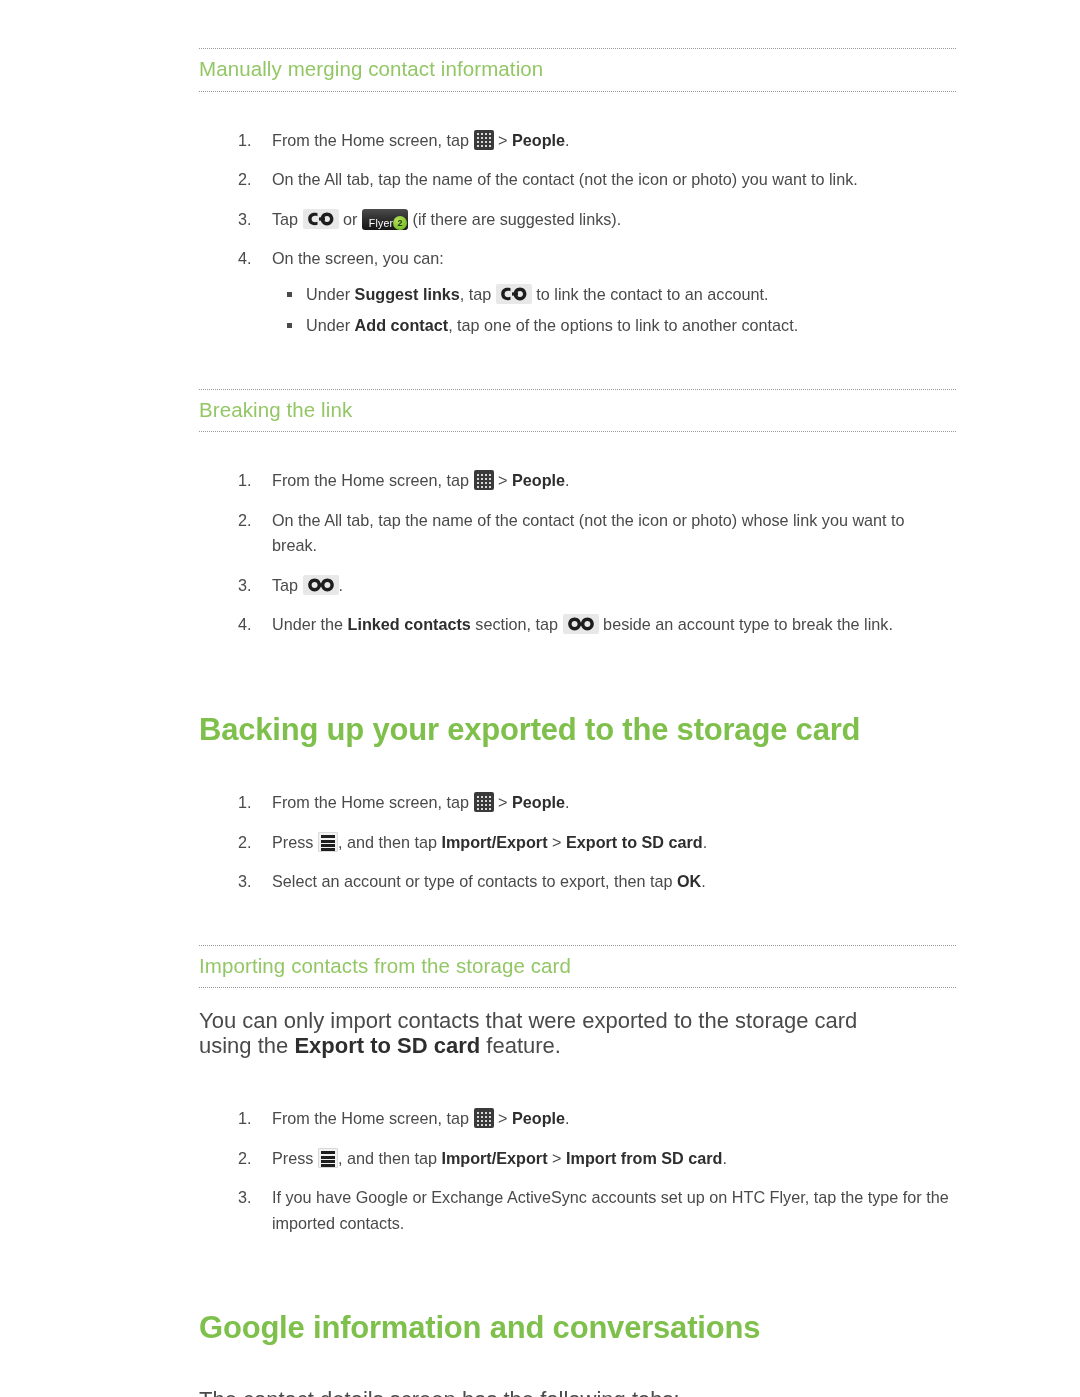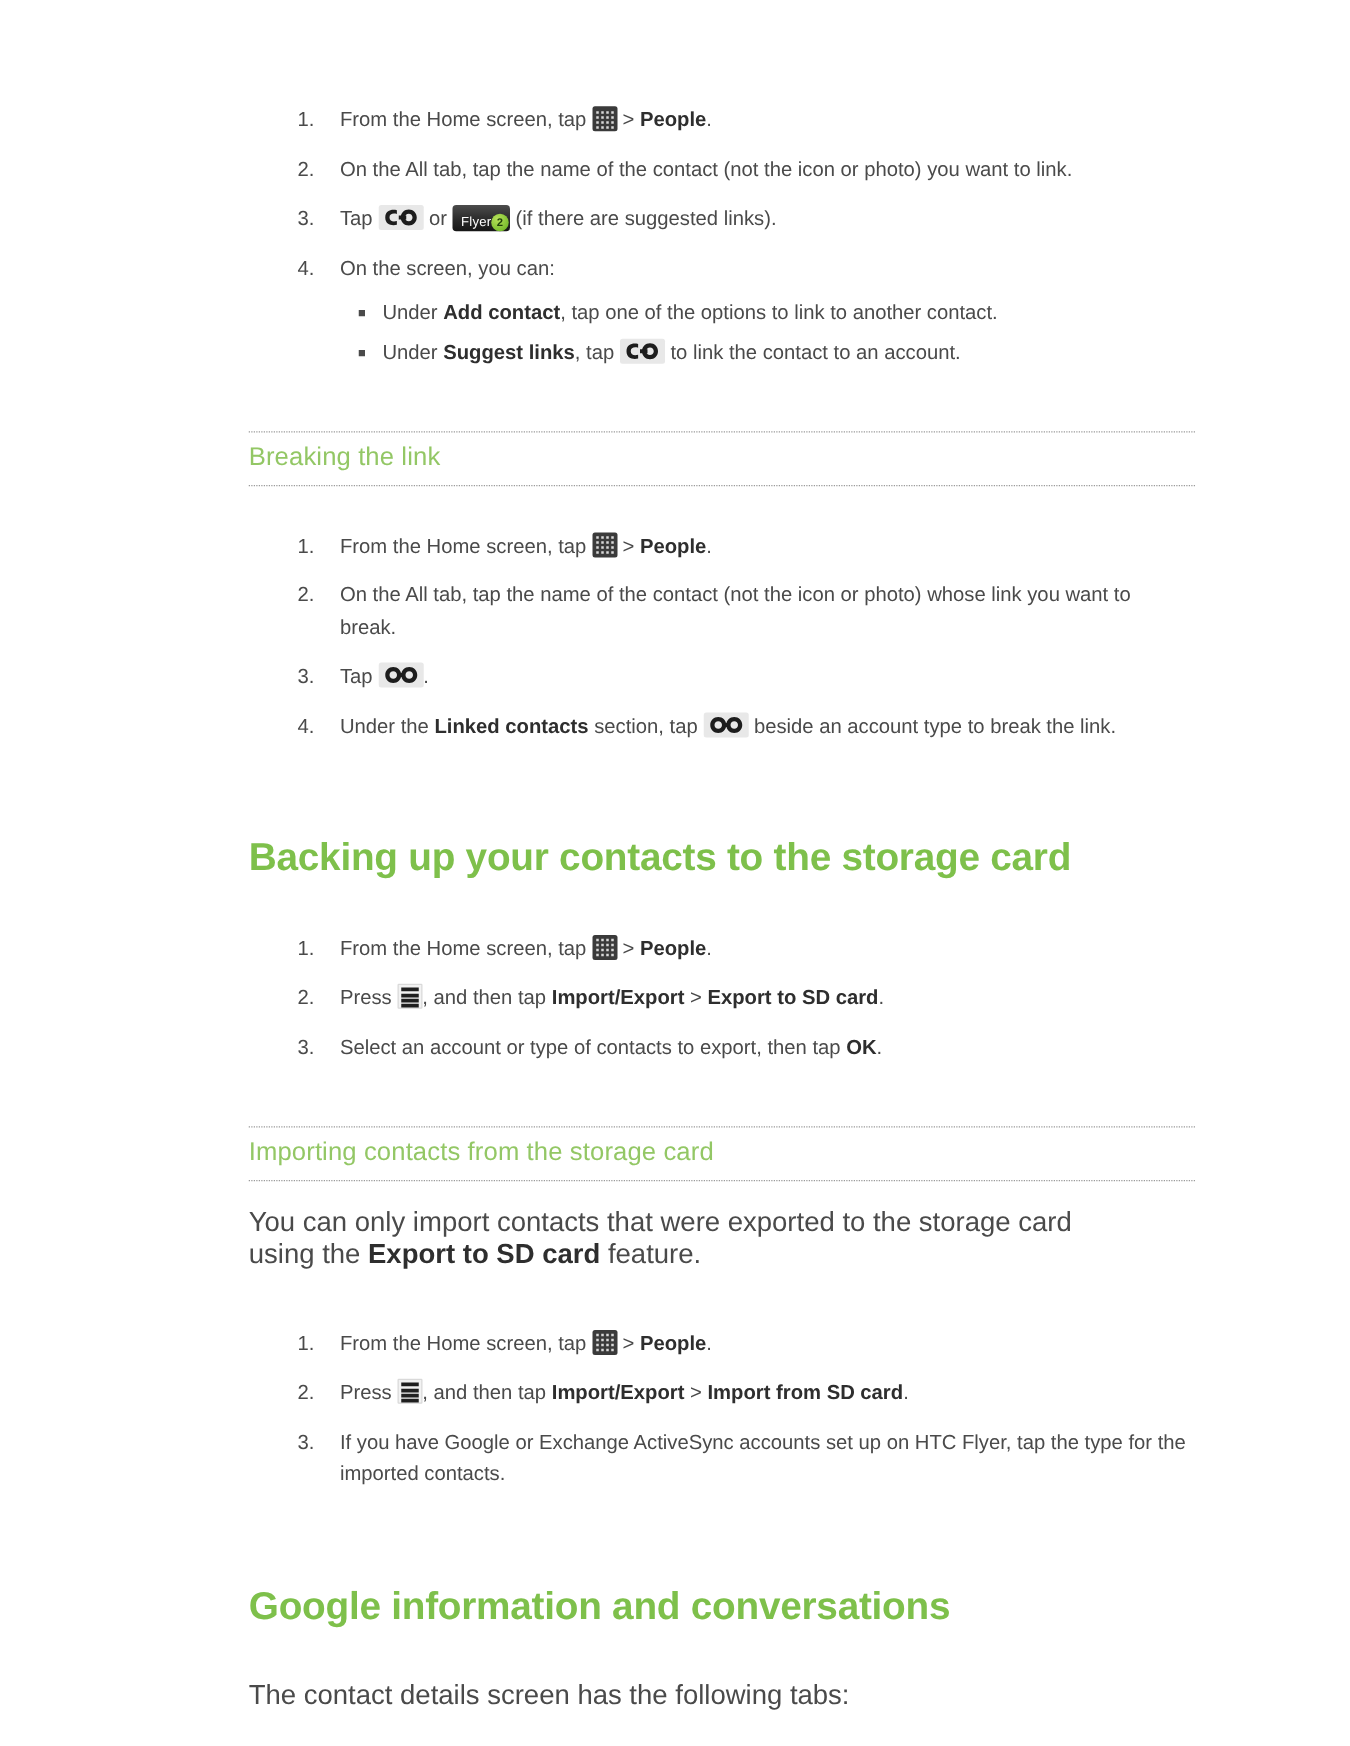--- a/index.html
+++ b/index.html
@@ -203,57 +203,58 @@
   .gap-sec       { height: 34px; }
   .gap-p         { height: 14px; }
 </style>
 </head>
 <body>
 
 <div class="page">
 
 
   <div id="content">
+      <h2 class="h2">Manually merging contact information</h2>
       <div class="blk-after-h2"></div>
       <ol class="steps">
         <li><span><span>From the Home screen, tap </span><span class="ic ic-apps"><i style="left: 3.5px; top: 3.5px;"></i><i style="left: 7.5px; top: 3.5px;"></i><i style="left: 11.5px; top: 3.5px;"></i><i style="left: 15.5px; top: 3.5px;"></i><i style="left: 3.5px; top: 7.5px;"></i><i style="left: 7.5px; top: 7.5px;"></i><i style="left: 11.5px; top: 7.5px;"></i><i style="left: 15.5px; top: 7.5px;"></i><i style="left: 3.5px; top: 11.5px;"></i><i style="left: 7.5px; top: 11.5px;"></i><i style="left: 11.5px; top: 11.5px;"></i><i style="left: 15.5px; top: 11.5px;"></i><i style="left: 3.5px; top: 15.5px;"></i><i style="left: 7.5px; top: 15.5px;"></i><i style="left: 11.5px; top: 15.5px;"></i><i style="left: 15.5px; top: 15.5px;"></i></span><span> &gt; </span><b>People</b><span>.</span></span></li>
         <li><span><span>On the All tab, tap the name of the contact (not the icon or photo) you want to link.</span></span></li>
         <li><span><span>Tap </span><span class="ic ic-chain"><svg width="30" height="16" viewBox="0 0 30 16">
                 <path d="M11.5 2.2 C7.4 1.2 2.2 2.3 2.2 8 C2.2 13.7 7.4 14.8 11.5 13.8 L11.5 10.8 C8.6 11.6 5.6 11.1 5.6 8 C5.6 4.9 8.6 4.4 11.5 5.2 Z" fill="#1d1d1d"></path>
                 <path d="M21 1.6 C17.4 1.6 14.6 4.4 14.6 8 C14.6 11.6 17.4 14.4 21 14.4 C24.6 14.4 27.4 11.6 27.4 8 C27.4 4.4 24.6 1.6 21 1.6 Z M21 5 C22.7 5 24 6.3 24 8 C24 9.7 22.7 11 21 11 C19.3 11 18 9.7 18 8 C18 6.3 19.3 5 21 5 Z" fill="#1d1d1d"></path>
                 <path d="M13.0 6.4 L19.0 6.4 L19.0 9.6 L13.0 9.6 Z" fill="#1d1d1d"></path>
               </svg></span><span> or </span><span class="ic ic-linkbtn"><span class="lbl">Flyer</span><span class="badge">2</span></span><span> (if there are suggested links).</span></span></li>
         <li><span><span>On the screen, you can:</span></span><ul class="subbul">
-            <li><span>Under </span><b>Add contact</b><span>, tap one of the options to link to another contact.</span></li>
             <li><span>Under </span><b>Suggest links</b><span>, tap </span><span class="ic ic-chain"><svg width="30" height="16" viewBox="0 0 30 16">
                   <path d="M11.5 2.2 C7.4 1.2 2.2 2.3 2.2 8 C2.2 13.7 7.4 14.8 11.5 13.8 L11.5 10.8 C8.6 11.6 5.6 11.1 5.6 8 C5.6 4.9 8.6 4.4 11.5 5.2 Z" fill="#1d1d1d"></path>
                   <path d="M21 1.6 C17.4 1.6 14.6 4.4 14.6 8 C14.6 11.6 17.4 14.4 21 14.4 C24.6 14.4 27.4 11.6 27.4 8 C27.4 4.4 24.6 1.6 21 1.6 Z M21 5 C22.7 5 24 6.3 24 8 C24 9.7 22.7 11 21 11 C19.3 11 18 9.7 18 8 C18 6.3 19.3 5 21 5 Z" fill="#1d1d1d"></path>
                   <path d="M13.0 6.4 L19.0 6.4 L19.0 9.6 L13.0 9.6 Z" fill="#1d1d1d"></path>
                 </svg></span><span> to link the contact to an account.</span></li>
+            <li><span>Under </span><b>Add contact</b><span>, tap one of the options to link to another contact.</span></li>
           </ul></li>
       </ol>
       <div class="gap-sec"></div>
       <h2 class="h2">Breaking the link</h2>
       <div class="blk-after-h2"></div>
       <ol class="steps">
         <li><span><span>From the Home screen, tap </span><span class="ic ic-apps"><i style="left: 3.5px; top: 3.5px;"></i><i style="left: 7.5px; top: 3.5px;"></i><i style="left: 11.5px; top: 3.5px;"></i><i style="left: 15.5px; top: 3.5px;"></i><i style="left: 3.5px; top: 7.5px;"></i><i style="left: 7.5px; top: 7.5px;"></i><i style="left: 11.5px; top: 7.5px;"></i><i style="left: 15.5px; top: 7.5px;"></i><i style="left: 3.5px; top: 11.5px;"></i><i style="left: 7.5px; top: 11.5px;"></i><i style="left: 11.5px; top: 11.5px;"></i><i style="left: 15.5px; top: 11.5px;"></i><i style="left: 3.5px; top: 15.5px;"></i><i style="left: 7.5px; top: 15.5px;"></i><i style="left: 11.5px; top: 15.5px;"></i><i style="left: 15.5px; top: 15.5px;"></i></span><span> &gt; </span><b>People</b><span>.</span></span></li>
         <li><span><span>On the All tab, tap the name of the contact (not the icon or photo) whose link you want to break.</span></span></li>
         <li><span><span>Tap </span><span class="ic ic-chain"><svg width="30" height="16" viewBox="0 0 30 16">
                 <path d="M8.6 1.6 C5.0 1.6 2.2 4.4 2.2 8 C2.2 11.6 5.0 14.4 8.6 14.4 C12.2 14.4 15.0 11.6 15.0 8 C15.0 4.4 12.2 1.6 8.6 1.6 Z M8.6 5 C10.3 5 11.6 6.3 11.6 8 C11.6 9.7 10.3 11 8.6 11 C6.9 11 5.6 9.7 5.6 8 C5.6 6.3 6.9 5 8.6 5 Z" fill="#1d1d1d"></path>
                 <path d="M21.4 1.6 C17.8 1.6 15.0 4.4 15.0 8 C15.0 11.6 17.8 14.4 21.4 14.4 C25.0 14.4 27.8 11.6 27.8 8 C27.8 4.4 25.0 1.6 21.4 1.6 Z M21.4 5 C23.1 5 24.4 6.3 24.4 8 C24.4 9.7 23.1 11 21.4 11 C19.7 11 18.4 9.7 18.4 8 C18.4 6.3 19.7 5 21.4 5 Z" fill="#1d1d1d"></path>
                 <path d="M12.0 6.4 L18.0 6.4 L18.0 9.6 L12.0 9.6 Z" fill="#1d1d1d"></path>
               </svg></span><span>.</span></span></li>
         <li><span><span>Under the </span><b>Linked contacts</b><span> section, tap </span><span class="ic ic-chain"><svg width="30" height="16" viewBox="0 0 30 16">
                 <path d="M8.6 1.6 C5.0 1.6 2.2 4.4 2.2 8 C2.2 11.6 5.0 14.4 8.6 14.4 C12.2 14.4 15.0 11.6 15.0 8 C15.0 4.4 12.2 1.6 8.6 1.6 Z M8.6 5 C10.3 5 11.6 6.3 11.6 8 C11.6 9.7 10.3 11 8.6 11 C6.9 11 5.6 9.7 5.6 8 C5.6 6.3 6.9 5 8.6 5 Z" fill="#1d1d1d"></path>
                 <path d="M21.4 1.6 C17.8 1.6 15.0 4.4 15.0 8 C15.0 11.6 17.8 14.4 21.4 14.4 C25.0 14.4 27.8 11.6 27.8 8 C27.8 4.4 25.0 1.6 21.4 1.6 Z M21.4 5 C23.1 5 24.4 6.3 24.4 8 C24.4 9.7 23.1 11 21.4 11 C19.7 11 18.4 9.7 18.4 8 C18.4 6.3 19.7 5 21.4 5 Z" fill="#1d1d1d"></path>
                 <path d="M12.0 6.4 L18.0 6.4 L18.0 9.6 L12.0 9.6 Z" fill="#1d1d1d"></path>
               </svg></span><span> beside an account type to break the link.</span></span></li>
       </ol>
       <div class="gap-h1-top"></div>
-      <h1 class="h1">Backing up your contacts to the storage card</h1>
+      <h1 class="h1">Backing up your exported to the storage card</h1>
       <div class="gap-h1-bot"></div>
       <ol class="steps">
         <li><span><span>From the Home screen, tap </span><span class="ic ic-apps"><i style="left: 3.5px; top: 3.5px;"></i><i style="left: 7.5px; top: 3.5px;"></i><i style="left: 11.5px; top: 3.5px;"></i><i style="left: 15.5px; top: 3.5px;"></i><i style="left: 3.5px; top: 7.5px;"></i><i style="left: 7.5px; top: 7.5px;"></i><i style="left: 11.5px; top: 7.5px;"></i><i style="left: 15.5px; top: 7.5px;"></i><i style="left: 3.5px; top: 11.5px;"></i><i style="left: 7.5px; top: 11.5px;"></i><i style="left: 11.5px; top: 11.5px;"></i><i style="left: 15.5px; top: 11.5px;"></i><i style="left: 3.5px; top: 15.5px;"></i><i style="left: 7.5px; top: 15.5px;"></i><i style="left: 11.5px; top: 15.5px;"></i><i style="left: 15.5px; top: 15.5px;"></i></span><span> &gt; </span><b>People</b><span>.</span></span></li>
         <li><span><span>Press </span><span class="ic ic-menu"><i></i><i></i><i></i><i></i></span><span>, and then tap </span><b>Import/Export</b><span> &gt; </span><b>Export to SD card</b><span>.</span></span></li>
         <li><span><span>Select an account or type of contacts to export, then tap </span><b>OK</b><span>.</span></span></li>
       </ol>
       <div class="gap-sec"></div>
       <h2 class="h2">Importing contacts from the storage card</h2>
       <div class="blk-after-h2"></div>
       <p class="body"><span>You can only import contacts that were exported to the storage card using the </span><b>Export to SD card</b><span> feature.</span></p>

